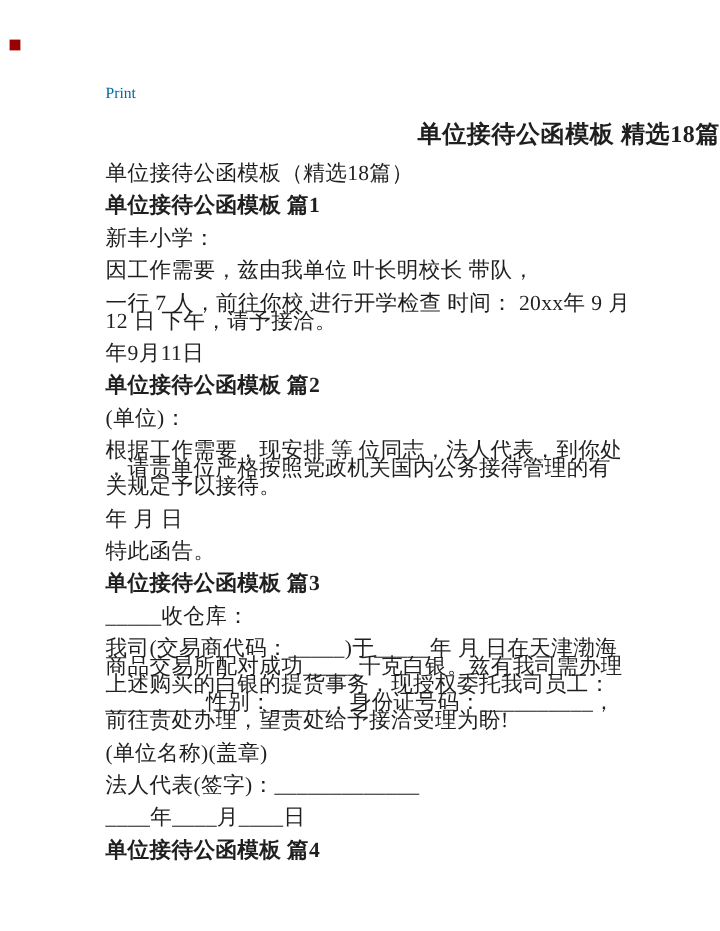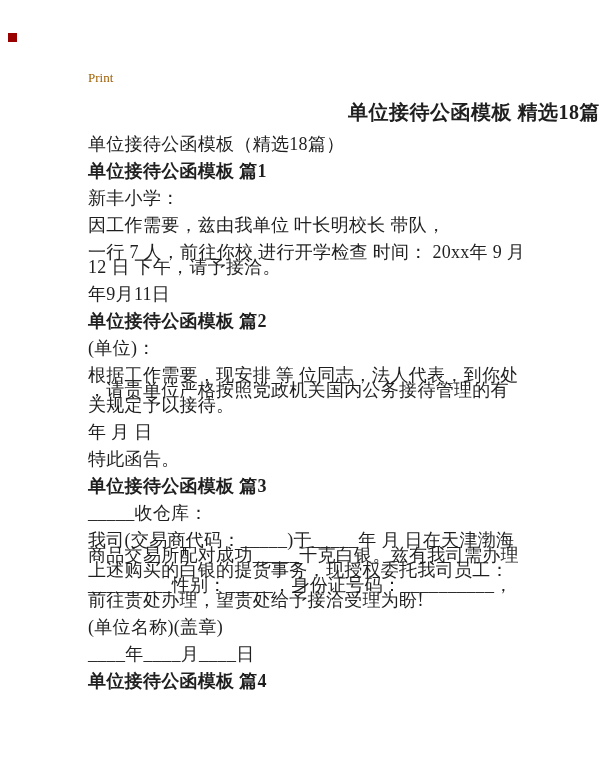--- a/index.html
+++ b/index.html
@@ -19,21 +19,21 @@
     width: 9px;
     height: 9px;
     background: #990000;
   }
   .doc { padding-top: 70px; }
   .print-link {
     display: block;
     margin-left: 88px;
     font-size: 13px;
     line-height: 15px;
-    color: #a16207;
+    color: #0369a1;
     text-decoration: none;
     cursor: pointer;
   }
   .doc-title {
     margin: 14px 0 0 0;
     text-align: right;
     font-size: 20px;
     line-height: 26px;
     font-weight: bold;
     letter-spacing: 0.5px;
@@ -70,17 +70,18 @@
       <p>年9月11日</p>
       <p class="heading">单位接待公函模板 篇2</p>
       <p>(单位)：</p>
       <p>根据工作需要，现安排 等 位同志，法人代表，到你处 ，请贵单位严格按照党政机关国内公务接待管理的有关规定予以接待。</p>
       <p>年 月 日</p>
       <p>特此函告。</p>
       <p class="heading">单位接待公函模板 篇3</p>
       <p>_____收仓库：</p>
       <p>我司(交易商代码：_____)于_____年 月 日在天津渤海商品交易所配对成功_____千克白银。兹有我司需办理上述购买的白银的提货事务，现授权委托我司员工：_________性别：_____，身份证号码：__________，前往贵处办理，望贵处给予接洽受理为盼!</p>
       <p>(单位名称)(盖章)</p>
+      <p>法人代表(签字)：_____________</p>
       <p>____年____月____日</p>
       <p class="heading">单位接待公函模板 篇4</p>
     </div>
   </div>
 </div>
 
 </body></html>

